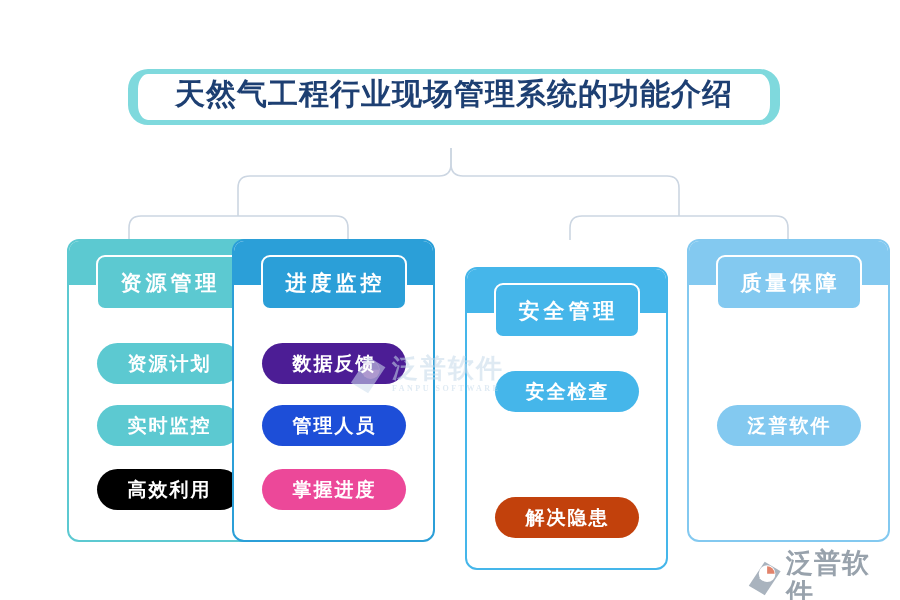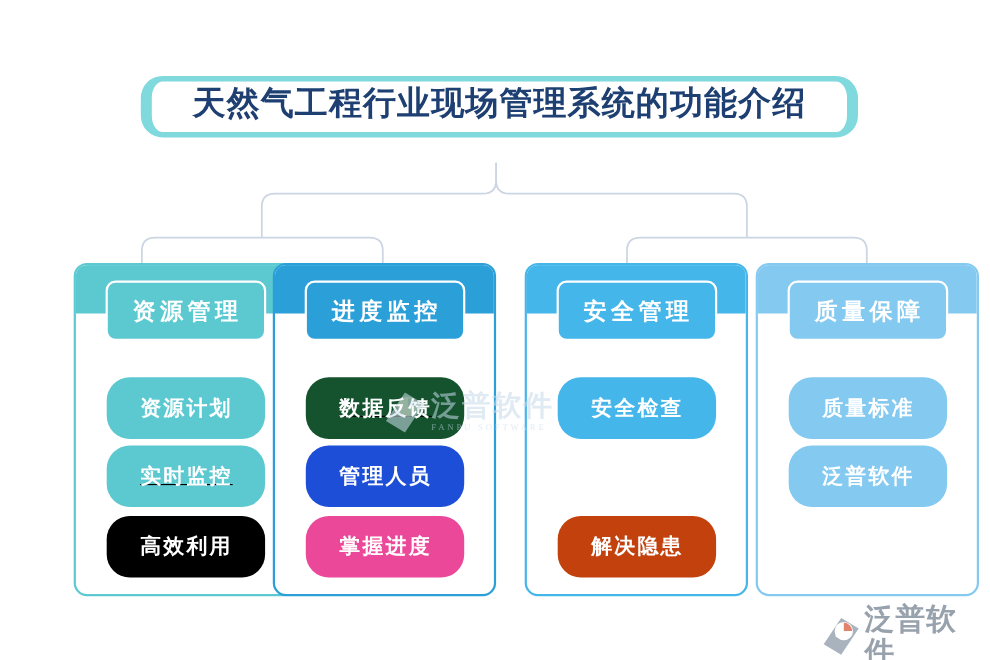--- a/index.html
+++ b/index.html
@@ -37,37 +37,37 @@
     width:146px;height:55px;box-sizing:border-box;
     border:2.5px solid #ffffff;border-radius:9px;
     display:flex;align-items:center;justify-content:center;
   }
   .header-box span{
     color:#ffffff;font-size:21px;font-weight:bold;letter-spacing:4px;
     padding-left:4px;white-space:nowrap;
   }
   .pill{
     left:50%;transform:translateX(-50%);
-    width:144px;height:56px;border-radius:21px;
+    width:144px;height:41px;border-radius:21px;
     display:flex;align-items:center;justify-content:center;
   }
   .pill span{
     color:#ffffff;font-size:19px;font-weight:bold;letter-spacing:2px;
     padding-left:2px;white-space:nowrap;
   }
   .pill-1{top:102px}.pill-2{top:164px}.pill-3{top:228px}
 
   
   .wm-center{
     left:350px;top:356px;z-index:3;display:flex;align-items:flex-start;
     opacity:0.55;pointer-events:none;
   }
   .wm-center .wm-text{margin-left:4px;}
   .wm-center .wm-brand{font-size:26px;font-weight:bold;letter-spacing:2px;line-height:26px;}
-  .wm-center .wm-sub{font-size:8px;font-weight:normal;letter-spacing:2.5px;margin-top:2px;}
+  .wm-center .wm-sub{font-size:8px;font-weight:bold;letter-spacing:2.5px;margin-top:2px;}
 
   
   .footer-logo{left:748px;top:548px;z-index:2;width:144px;}
   .footer-row{display:flex;align-items:center;}
   .footer-brand{font-size:27px;font-weight:bold;letter-spacing:1px;margin-left:3px;line-height:30px;}
 </style>
 </head>
 <body>
 
 <div class="abs title-box" style="border-color: rgb(127, 217, 221);">
@@ -82,64 +82,61 @@
 </svg>
 
 <div class="abs panel" style="left: 27px; border-color: rgb(92, 201, 209); margin-left: 40px;">
   <div class="abs band" style="background-color: rgb(92, 201, 209);"></div>
   <div class="abs header-box" style="background-color: rgb(92, 201, 209);">
     <span>资源管理</span>
   </div>
   <div class="abs pill pill-1" style="background-color: rgb(92, 201, 209);">
     <span>资源计划</span>
   </div>
-  <div class="abs pill pill-2" style="background-color: rgb(92, 201, 209); text-decoration: underline;">
+  <div class="abs pill pill-2" style="background-color: rgb(92, 201, 209);">
     <span>实时监控</span>
   </div>
   <div class="abs pill pill-3" style="background-color: #000000;">
     <span>高效利用</span>
   </div>
 </div>
 
-<div class="abs panel" style="left: 248px; border-color: rgb(43, 159, 216);">
+<div class="abs panel" style="left: 232px; border-color: rgb(43, 159, 216);">
   <div class="abs band" style="background-color: rgb(43, 159, 216);"></div>
   <div class="abs header-box" style="background-color: rgb(43, 159, 216);">
     <span>进度监控</span>
   </div>
-  <div class="abs pill pill-1" style="background-color: #14532d; text-decoration: underline;">
+  <div class="abs pill pill-1" style="background-color: #4c1d95;">
     <span>数据反馈</span>
   </div>
   <div class="abs pill pill-2" style="background-color: #1d4ed8;">
     <span>管理人员</span>
   </div>
   <div class="abs pill pill-3" style="background-color: #ec4899;">
     <span>掌握进度</span>
   </div>
 </div>
 
-<div class="abs panel" style="left: 477px; border-color: rgb(69, 182, 234);">
+<div class="abs panel" style="left: 465px; border-color: rgb(69, 182, 234); margin-top: 28px;">
   <div class="abs band" style="background-color: rgb(69, 182, 234);"></div>
   <div class="abs header-box" style="background-color: rgb(69, 182, 234);">
     <span>安全管理</span>
   </div>
   <div class="abs pill pill-1" style="background-color: rgb(69, 182, 234);">
     <span>安全检查</span>
   </div>
   <div class="abs pill pill-3" style="background-color: #c2410c;">
     <span>解决隐患</span>
   </div>
 </div>
 
 <div class="abs panel" style="left: 687px; border-color: rgb(131, 201, 240);">
   <div class="abs band" style="background-color: rgb(131, 201, 240);"></div>
   <div class="abs header-box" style="background-color: rgb(131, 201, 240);">
     <span>质量保障</span>
-  </div>
-  <div class="abs pill pill-1" style="background-color: rgb(131, 201, 240);">
-    <span>质量标准</span>
   </div>
   <div class="abs pill pill-2" style="background-color: rgb(131, 201, 240);">
     <span>泛普软件</span>
   </div>
 </div>
 
 <div class="abs wm-center">
   <svg width="38" height="38" viewBox="0 0 44 44">
     <path d="M21 1 L41 13 L21 43 L1 31 Z" fill="#cfe0ee"></path>
     <circle cx="24" cy="16" r="10.5" fill="#ffffff"></circle>

